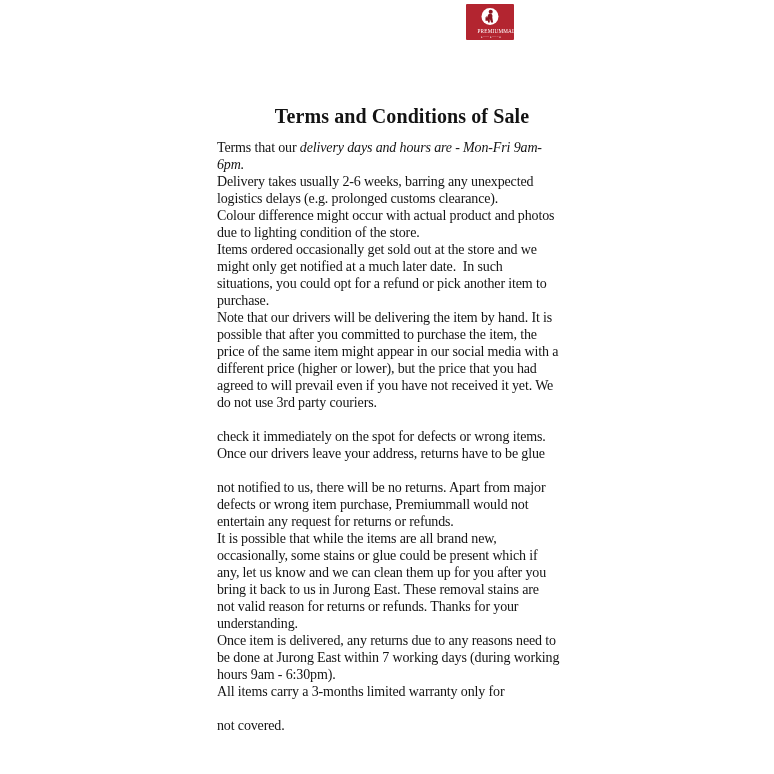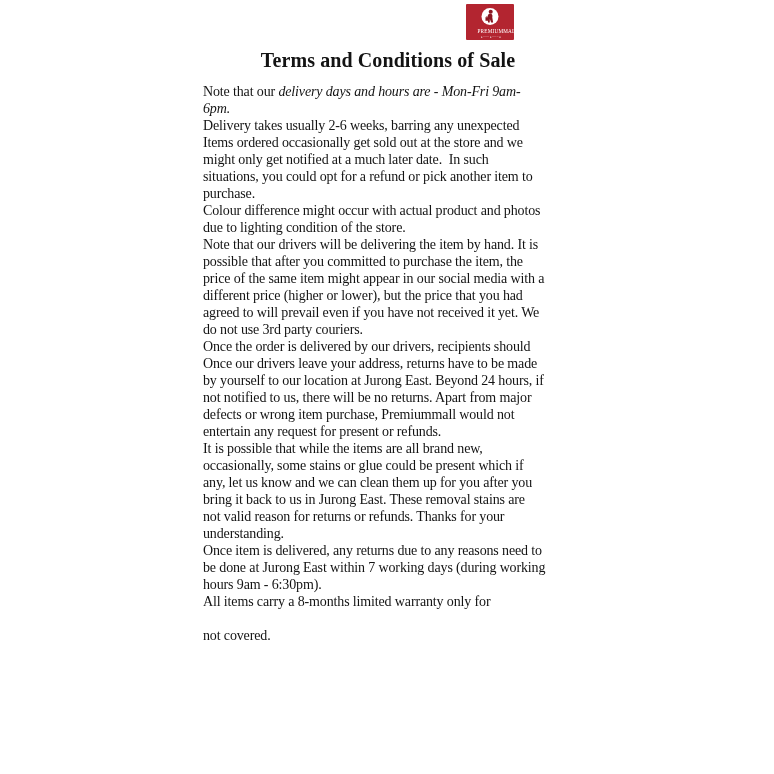--- a/index.html
+++ b/index.html
@@ -60,24 +60,24 @@
     line-height: 8px;
     transform: scale(0.38);
     transform-origin: 24px 4px;
     white-space: nowrap;
     opacity: 0.9;
   }
 
   
   .content {
     position: absolute;
-    left: 203px;
+    left: 217px;
     top: 0;
     width: 370px;
-    padding-top: 48px;
+    padding-top: 104px;
   }
   .title {
     margin: 0 0 11px 0;
     font-size: 20px;
     line-height: 24px;
     font-weight: bold;
     text-align: center;
     color: #131313;
     letter-spacing: 0.1px;
   }
@@ -107,26 +107,26 @@
         </g>
       </svg>
     </div>
     <div class="logo-brand">PREMIUMMALL</div>
     <div class="logo-tagline">♦ ······ ♦ ······ ♦</div>
   </div>
 
   <div class="content">
     <h1 class="title">Terms and Conditions of Sale</h1>
     <div id="paragraphs">
-        <p class="para"><span>Note that our </span><em>delivery days and hours are - Mon-Fri 9am-</em><br><em>6pm.</em></p>
-        <p class="para"><span>Delivery takes usually 2-6 weeks, barring any unexpected</span><br></p>
+        <p class="para"><span>Terms that our </span><em>delivery days and hours are - Mon-Fri 9am-</em><br><em>6pm.</em></p>
+        <p class="para"><span>Delivery takes usually 2-6 weeks, barring any unexpected</span><br><span>logistics delays (e.g. prolonged customs clearance).</span></p>
+        <p class="para"><span>Colour difference might occur with actual product and photos</span><br><span>due to lighting condition of the store.</span></p>
         <p class="para"><span>Items ordered occasionally get sold out at the store and we</span><br><span>might only get notified at a much later date.  In such</span><br><span>situations, you could opt for a refund or pick another item to</span><br><span>purchase.</span></p>
-        <p class="para"><span>Colour difference might occur with actual product and photos</span><br><span>due to lighting condition of the store.</span></p>
         <p class="para"><span>Note that our drivers will be delivering the item by hand. It is</span><br><span>possible that after you committed to purchase the item, the</span><br><span>price of the same item might appear in our social media with a</span><br><span>different price (higher or lower), but the price that you had</span><br><span>agreed to will prevail even if you have not received it yet. We</span><br><span>do not use 3rd party couriers.</span></p>
-        <p class="para"><span>Once the order is delivered by our drivers, recipients should</span><br></p>
-        <p class="para"><span>Once our drivers leave your address, returns have to be made</span><br><span>by yourself to our location at Jurong East. Beyond 24 hours, if</span><br><span>not notified to us, there will be no returns. Apart from major</span><br><span>defects or wrong item purchase, Premiummall would not</span><br><span>entertain any request for present or refunds.</span></p>
+        <p class="para"><br><span>check it immediately on the spot for defects or wrong items.</span></p>
+        <p class="para"><span>Once our drivers leave your address, returns have to be glue</span><br><br><span>not notified to us, there will be no returns. Apart from major</span><br><span>defects or wrong item purchase, Premiummall would not</span><br><span>entertain any request for returns or refunds.</span></p>
         <p class="para"><span>It is possible that while the items are all brand new,</span><br><span>occasionally, some stains or glue could be present which if</span><br><span>any, let us know and we can clean them up for you after you</span><br><span>bring it back to us in Jurong East. These removal stains are</span><br><span>not valid reason for returns or refunds. Thanks for your</span><br><span>understanding.</span></p>
         <p class="para"><span>Once item is delivered, any returns due to any reasons need to</span><br><span>be done at Jurong East within 7 working days (during working</span><br><span>hours 9am - 6:30pm).</span></p>
-        <p class="para"><span>All items carry a 8-months limited warranty only for</span><br><br><span>not covered.</span></p>
+        <p class="para"><span>All items carry a 3-months limited warranty only for</span><br><br><span>not covered.</span></p>
       </div>
   </div>
 
 </div>
 
 </body></html>

